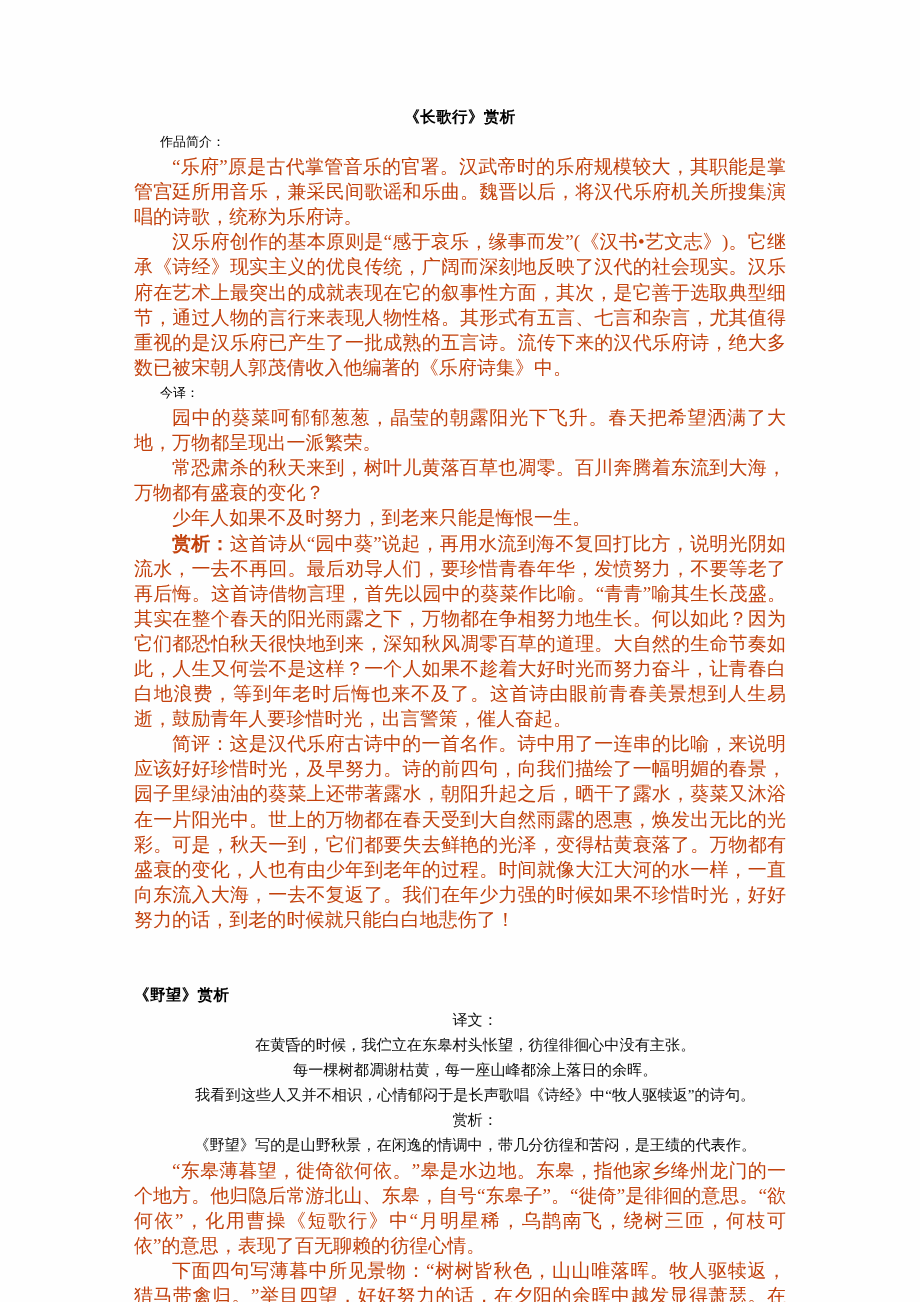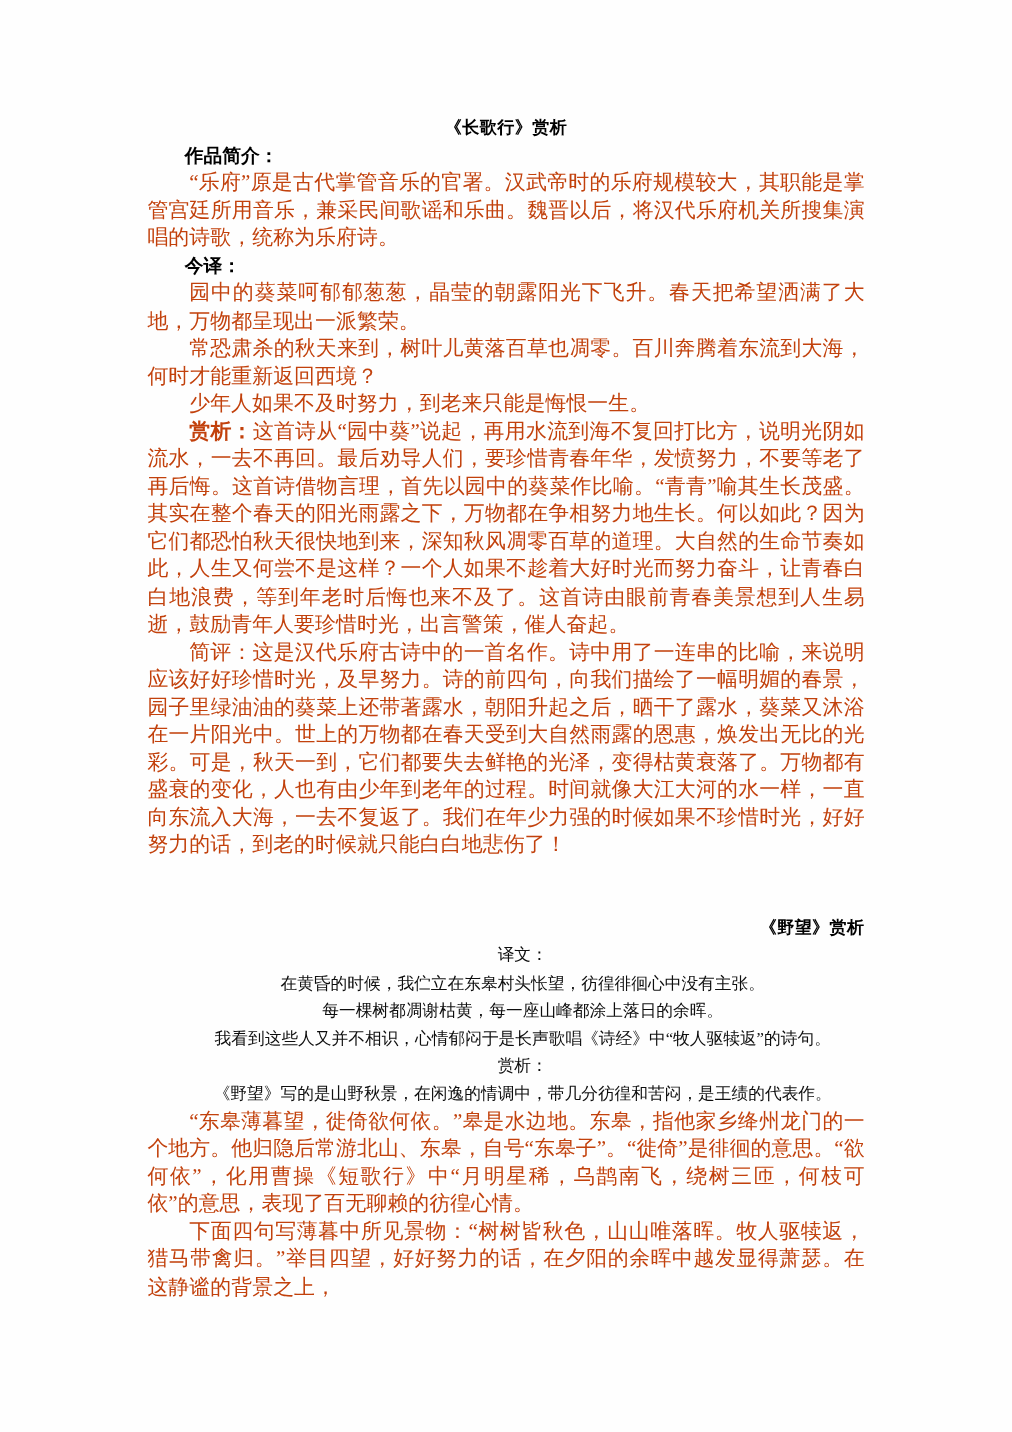--- a/index.html
+++ b/index.html
@@ -31,43 +31,43 @@
   }
   .doc-title {
     text-align: center;
     font-weight: bold;
     font-size: 15.5px;
     line-height: 25px;
     letter-spacing: 0.4px;
     margin: 0 0 0 0;
   }
   .doc-title-2 {
-    text-align: right;
+    text-align: left;
     font-weight: bold;
     font-size: 15.5px;
     line-height: 25px;
     letter-spacing: 0.4px;
     margin: 0;
   }
   p.para {
     margin: 0;
     font-size: 19px;
     line-height: 25.1px;
     text-align: justify;
     text-justify: inter-ideograph;
     text-indent: 2em;
     letter-spacing: 0.05px;
     color: #c2410c;
   }
   p.label {
     margin: 0;
-    font-size: 17px;
+    font-size: 13px;
     line-height: 25.1px;
     text-indent: 2em;
-    font-weight: bold;
+    font-weight: normal;
     color: #000;
   }
   .lead-bold {
     font-weight: bold;
   }
   .spacer-block {
     height: 50px;
   }
   .sec2 p.line {
     margin: 0;
@@ -89,26 +89,27 @@
   <div class="content">
 
     <div>
 
       <div class="doc-title">《长歌行》赏析</div>
 
       <p class="label">作品简介：</p>
 
       <p class="para">“乐府”原是古代掌管音乐的官署。汉武帝时的乐府规模较大，其职能是掌管宫廷所用音乐，兼采民间歌谣和乐曲。魏晋以后，将汉代乐府机关所搜集演唱的诗歌，统称为乐府诗。</p>
 
+      <p class="para">汉乐府创作的基本原则是“感于哀乐，缘事而发”(《汉书•艺文志》)。它继承《诗经》现实主义的优良传统，广阔而深刻地反映了汉代的社会现实。汉乐府在艺术上最突出的成就表现在它的叙事性方面，其次，是它善于选取典型细节，通过人物的言行来表现人物性格。其形式有五言、七言和杂言，尤其值得重视的是汉乐府已产生了一批成熟的五言诗。流传下来的汉代乐府诗，绝大多数已被宋朝人郭茂倩收入他编著的《乐府诗集》中。</p>
 
       <p class="label">今译：</p>
 
       <p class="para">园中的葵菜呵郁郁葱葱，晶莹的朝露阳光下飞升。春天把希望洒满了大地，万物都呈现出一派繁荣。</p>
 
-      <p class="para">常恐肃杀的秋天来到，树叶儿黄落百草也凋零。百川奔腾着东流到大海，何时才能重新返回西境？</p>
+      <p class="para">常恐肃杀的秋天来到，树叶儿黄落百草也凋零。百川奔腾着东流到大海，万物都有盛衰的变化？</p>
 
       <p class="para">少年人如果不及时努力，到老来只能是悔恨一生。</p>
 
       <p class="para"><span class="lead-bold">赏析：</span><span>这首诗从“园中葵”说起，再用水流到海不复回打比方，说明光阴如流水，一去不再回。最后劝导人们，要珍惜青春年华，发愤努力，不要等老了再后悔。这首诗借物言理，首先以园中的葵菜作比喻。“青青”喻其生长茂盛。其实在整个春天的阳光雨露之下，万物都在争相努力地生长。何以如此？因为它们都恐怕秋天很快地到来，深知秋风凋零百草的道理。大自然的生命节奏如此，人生又何尝不是这样？一个人如果不趁着大好时光而努力奋斗，让青春白白地浪费，等到年老时后悔也来不及了。这首诗由眼前青春美景想到人生易逝，鼓励青年人要珍惜时光，出言警策，催人奋起。</span></p>
 
       <p class="para">简评：这是汉代乐府古诗中的一首名作。诗中用了一连串的比喻，来说明应该好好珍惜时光，及早努力。诗的前四句，向我们描绘了一幅明媚的春景，园子里绿油油的葵菜上还带著露水，朝阳升起之后，晒干了露水，葵菜又沐浴在一片阳光中。世上的万物都在春天受到大自然雨露的恩惠，焕发出无比的光彩。可是，秋天一到，它们都要失去鲜艳的光泽，变得枯黄衰落了。万物都有盛衰的变化，人也有由少年到老年的过程。时间就像大江大河的水一样，一直向东流入大海，一去不复返了。我们在年少力强的时候如果不珍惜时光，好好努力的话，到老的时候就只能白白地悲伤了！</p>
     </div>
 
     <div class="spacer-block"></div>
 

